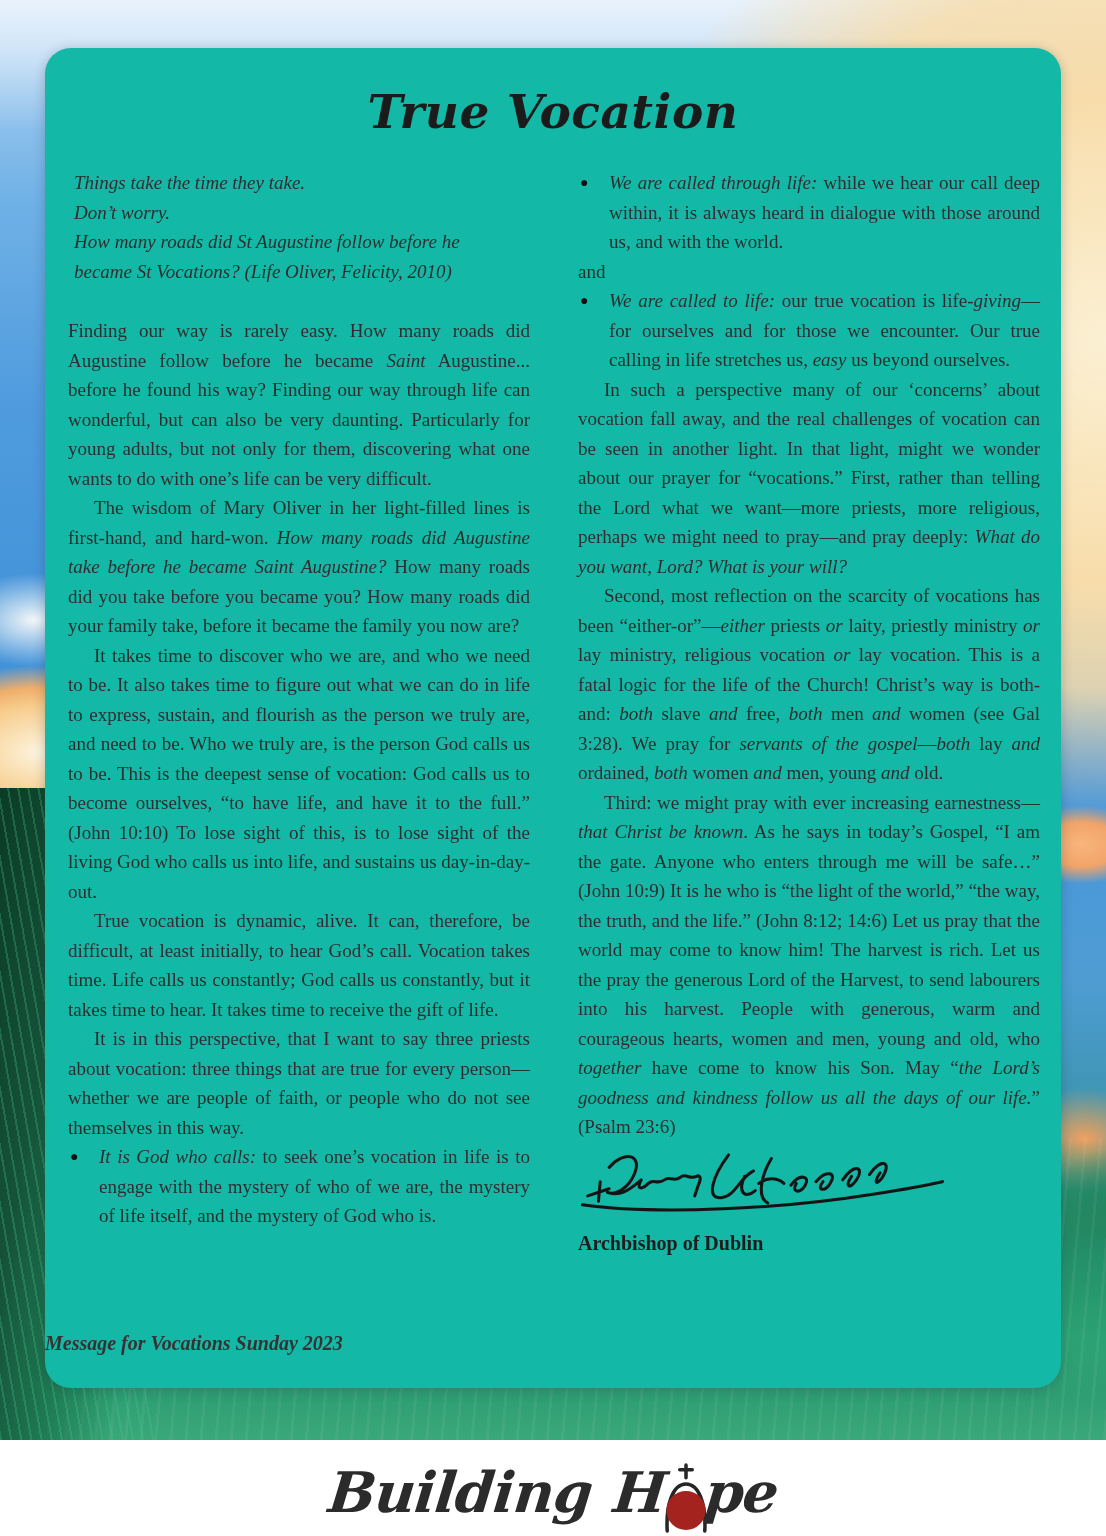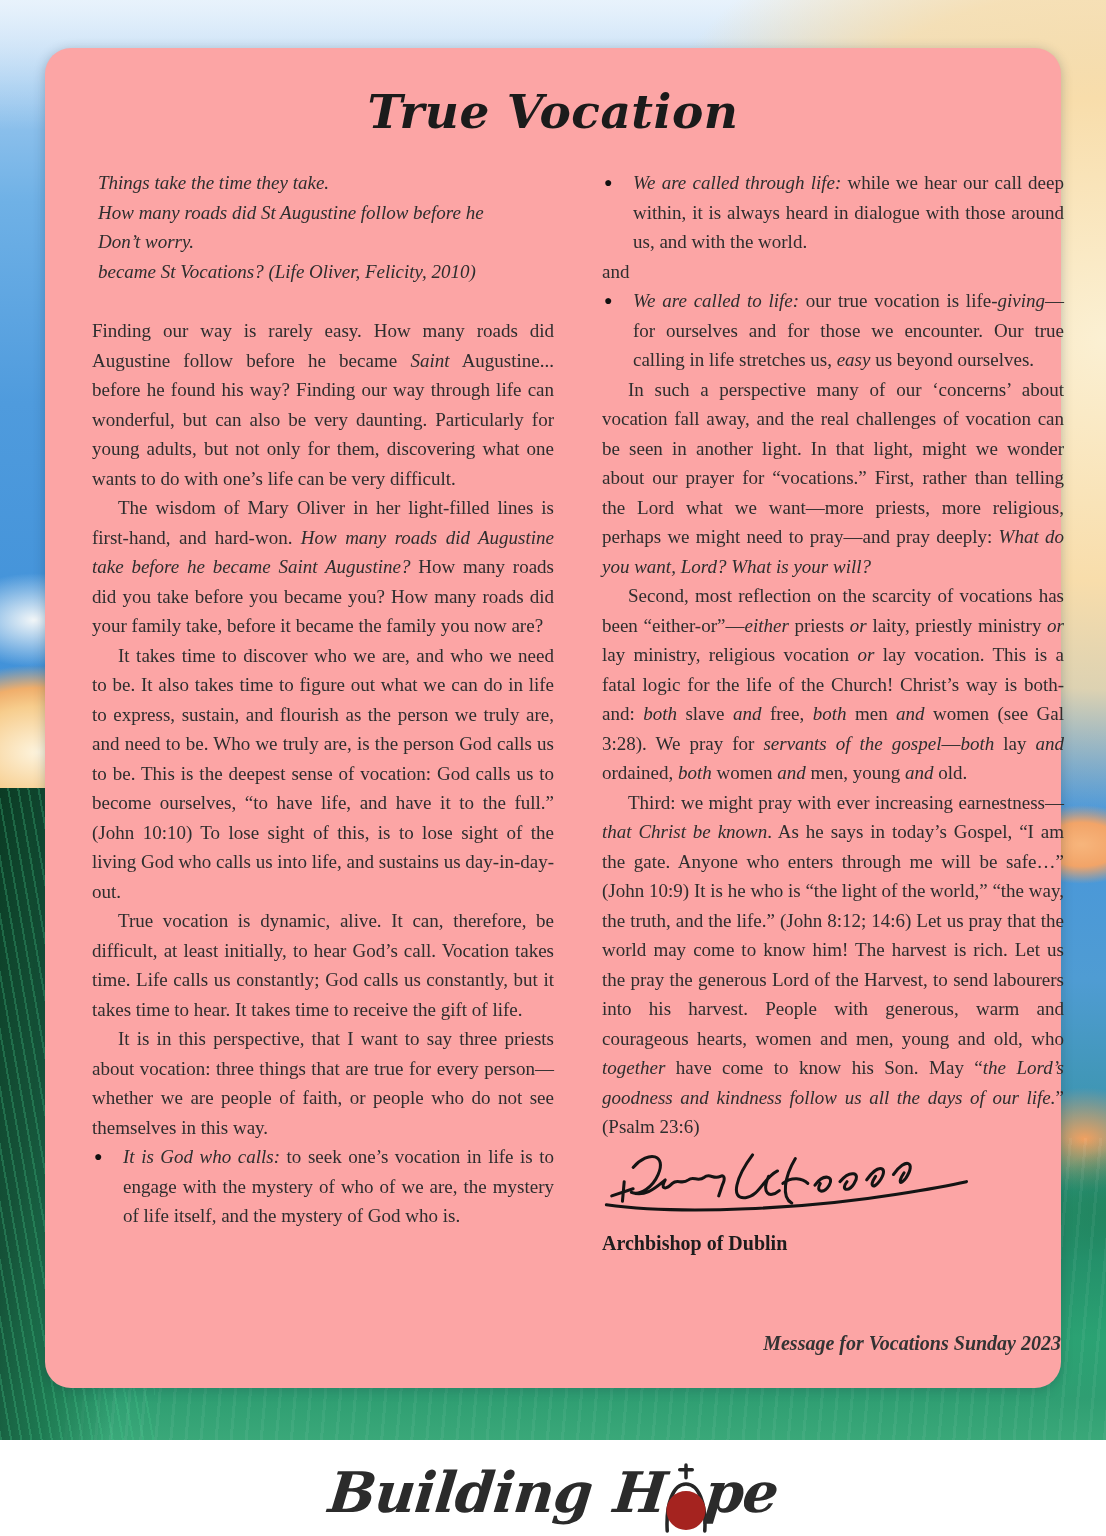--- a/index.html
+++ b/index.html
@@ -27,42 +27,42 @@
   .l-trees{top:1112px;right:0;width:125px;height:335px;
     background:radial-gradient(ellipse 125% 120% at 100% 100%,#144d37 0%,#1a5c42 45%,rgba(26,92,66,0) 74%);}
   .l-tallgrass{top:788px;left:0;width:155px;height:652px;
     background:repeating-linear-gradient(80deg,rgba(70,200,140,.28) 0 2px,rgba(0,0,0,0) 2px 10px),
       linear-gradient(100deg,#0b3b24 0%,#155238 32%,#1e7a52 58%,rgba(30,122,82,0) 84%);}
   .l-grassband{top:1138px;left:0;width:100%;height:302px;
     background:repeating-linear-gradient(95deg,rgba(255,255,255,.05) 0 3px,rgba(0,0,0,0) 3px 15px),
       linear-gradient(180deg,rgba(32,140,96,0) 0%,rgba(32,140,96,.55) 20%,#24906a 40%,#2ba273 66%,#2f9e72 86%,#3aa879 100%);}
 
   
-  .card{position:absolute;left:45px;top:48px;width:1016px;height:1340px;background:#fca5a5;
+  .card{position:absolute;left:45px;top:48px;width:1016px;height:1340px;background:#14b8a6;
         border-radius:26px;box-shadow:0 2px 12px rgba(25,45,65,.28);}
   .title{margin:36px 0 0;text-align:center;font-family:"DejaVu Serif",serif;font-style:italic;
          font-weight:700;font-size:47px;letter-spacing:.5px;color:#1b1b1b;}
 
   .col{position:absolute;top:120px;width:462px;font-size:19px;line-height:29.5px;color:#2e2e2e;
-       text-align:justify;margin-left:24px;}
+       text-align:justify;}
   .col-left{left:23px;}
   .col-right{left:533px;}
 
   .quote{font-style:italic;margin:0 0 30px 6px;text-align:left;}
   .p{margin:0;}
   .ind{text-indent:26px;}
   .seg-i{font-style:italic;}
   .bullet-item{position:relative;padding-left:31px;}
   .bullet-dot{position:absolute;left:2px;top:0;font-size:14px;color:#111;font-style:normal;}
   .and-line{margin:0;text-align:left;}
 
   .sig-svg{display:block;width:404px;height:82px;margin:4px 0 0 -14px;}
   .sig-name,.sig-title{font-weight:bold;font-size:20px;line-height:30px;color:#1d1d1d;text-align:left;}
 
-  .msg{position:absolute;left:0;right:0;top:1284px;text-align:right;font-weight:bold;
+  .msg{position:absolute;left:0;right:0;top:1284px;text-align:left;font-weight:bold;
        font-style:italic;font-size:20px;color:#333;}
 
   
   .logo-row{position:absolute;top:1452px;left:0;width:1106px;height:84px;display:flex;
             align-items:flex-start;justify-content:center;}
   .logo-text{font-family:"DejaVu Serif",serif;font-style:italic;font-weight:700;font-size:56px;
              line-height:80px;color:#2b2b2b;transform:skewX(-6deg);letter-spacing:-1px;}
   .logo-h{margin-left:22px;}
   .dome{margin:10px -3px 0 -4px;}
   .logo-pe{margin-left:-2px;}
@@ -81,22 +81,22 @@
   <div class="layer l-grassband"></div>
   <div class="layer l-tallgrass"></div>
 </div>
 
 <div class="card">
   <h1 class="title">True Vocation</h1>
 
   <div class="col col-left">
     <div class="quote">
       <div><span class="seg-i">Things take the time they take.</span></div>
+      <div><span class="seg-i">Don’t worry.</span></div>
       <div><span class="seg-i">How many roads did St Augustine follow before he</span></div>
-      <div><span class="seg-i">Don’t worry.</span></div>
       <div><span class="seg-i">became St Vocations?</span><span> (Life Oliver, </span><span class="seg-i">Felicity</span><span>, 2010)</span></div>
     </div>
     <p class="p"><span>Finding our way is rarely easy. How many roads did Augustine follow before he became </span><span class="seg-i">Saint</span><span> Augustine... before he found his way? Finding our way through life can wonderful, but can also be very daunting. Particularly for young adults, but not only for them, discovering what one wants to do with one’s life can be very difficult.</span></p>
     <p class="p ind"><span>The wisdom of Mary Oliver in her light-filled lines is first-hand, and hard-won. </span><span class="seg-i">How many roads did Augustine take before he became Saint Augustine?</span><span> How many roads did you take before you became you? How many roads did your family take, before it became the family you now are?</span></p>
     <p class="p ind"><span>It takes time to discover who we are, and who we need to be. It also takes time to figure out what we can do in life to express, sustain, and flourish as the person we truly are, and need to be. Who we truly are, is the person God calls us to be. This is the deepest sense of vocation: God calls us to become ourselves, “to have life, and have it to the full.” (John 10:10)  To lose sight of this, is to lose sight of the living God who calls us into life, and sustains us day-in-day-out.</span></p>
     <p class="p ind"><span>True vocation is dynamic, alive. It can, therefore, be difficult, at least initially, to hear God’s call. Vocation takes time. Life calls us constantly; God calls us constantly, but it takes time to hear. It takes time to receive the gift of life.</span></p>
     <p class="p ind"><span>It is in this perspective, that I want to say three priests about vocation: three things that are true for every person—whether we are people of faith, or people who do not see themselves in this way.</span></p>
     <div class="bullet-item">
       <span class="bullet-dot">●</span>
       <p class="p"><span class="seg-i">It is God who calls:</span><span> to seek one’s vocation in life is to engage with the mystery of who of we are, the mystery of life itself, and the mystery of God who is.</span></p>

